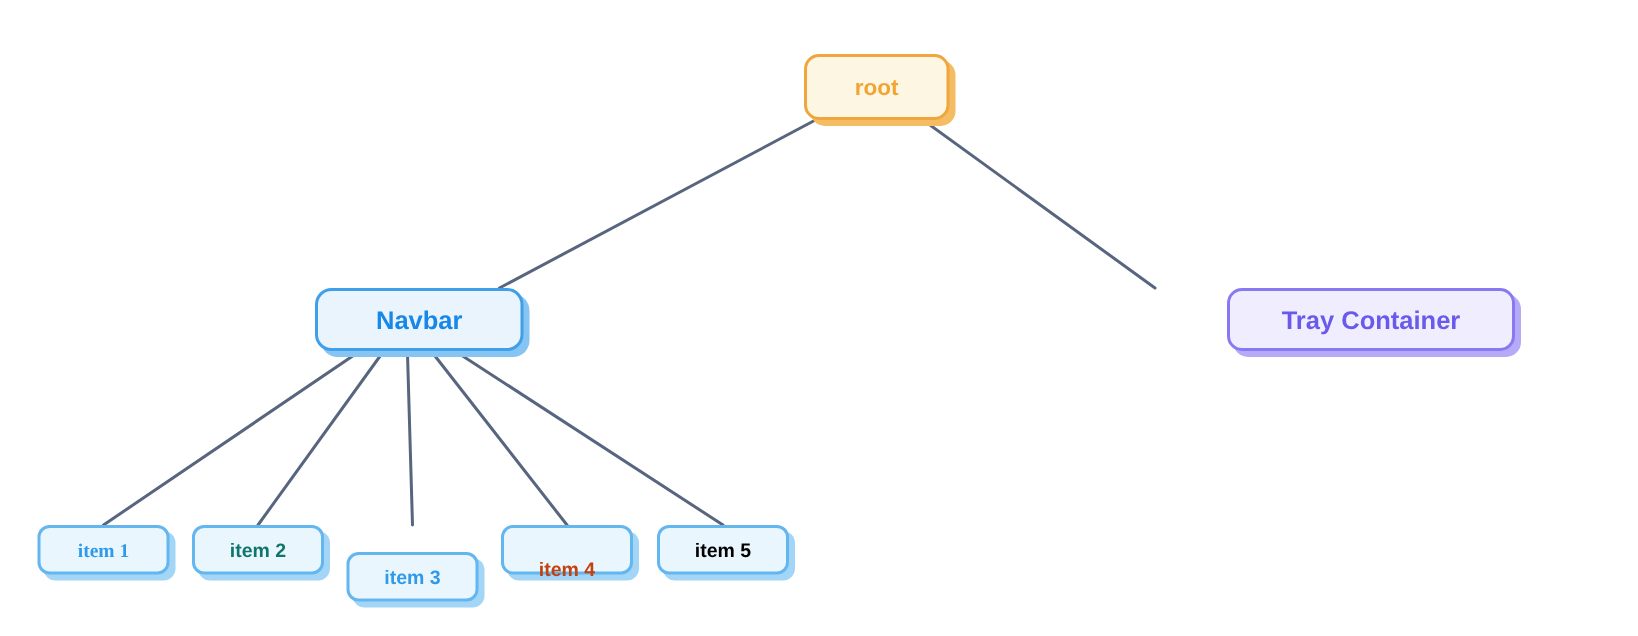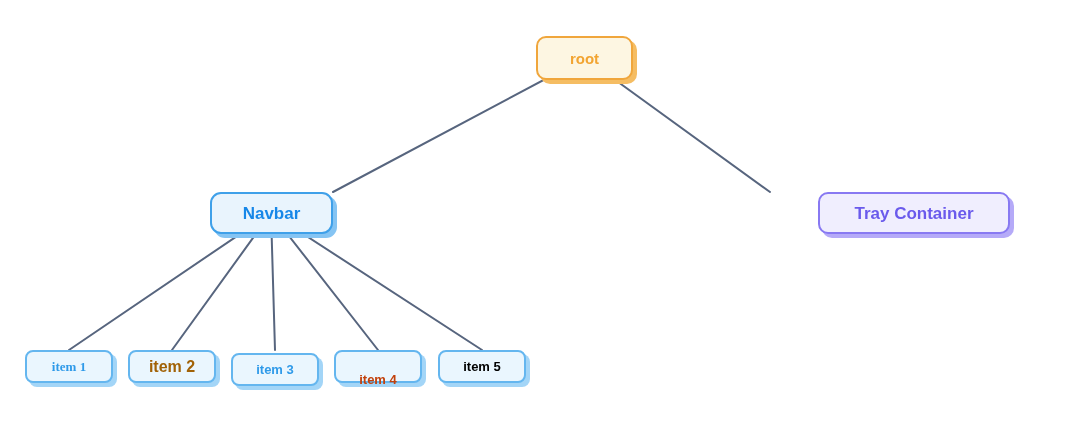--- a/index.html
+++ b/index.html
@@ -50,33 +50,33 @@
       <line x1="585" y1="58" x2="770" y2="192" stroke="#57657e" stroke-width="2" stroke-linecap="round"></line>
       <line x1="271" y1="213" x2="69" y2="350" stroke="#57657e" stroke-width="2" stroke-linecap="round"></line>
       <line x1="271" y1="213" x2="172" y2="350" stroke="#57657e" stroke-width="2" stroke-linecap="round"></line>
       <line x1="271" y1="213" x2="275" y2="350" stroke="#57657e" stroke-width="2" stroke-linecap="round"></line>
       <line x1="271" y1="213" x2="378" y2="350" stroke="#57657e" stroke-width="2" stroke-linecap="round"></line>
       <line x1="271" y1="213" x2="482" y2="350" stroke="#57657e" stroke-width="2" stroke-linecap="round"></line>
     </svg>
 <div class="node" style="left: 536px; top: 36px; width: 97px; height: 44px; border-radius: 10px; background: rgb(253, 246, 226); border-color: rgb(240, 166, 60); box-shadow: rgb(245, 189, 99) 4px 4px 0px;">
       <span class="node-label" style="font-size: 15px; color: rgb(242, 164, 49);">root</span>
     </div>
-    <div class="node" style="left: 210px; top: 192px; width: 123px; height: 42px; border-radius: 11px; background: rgb(233, 244, 253); border-color: rgb(63, 160, 233); box-shadow: rgb(133, 196, 243) 4px 4px 0px;">
+    <div class="node" style="left: 210px; top: 192px; width: 139px; height: 42px; border-radius: 11px; background: rgb(233, 244, 253); border-color: rgb(63, 160, 233); box-shadow: rgb(133, 196, 243) 4px 4px 0px;">
       <span class="node-label" style="font-size: 17px; color: rgb(23, 135, 232);">Navbar</span>
     </div>
     <div class="node" style="left: 770px; top: 192px; width: 192px; height: 42px; border-radius: 10px; background: rgb(240, 238, 254); border-color: rgb(136, 121, 242); box-shadow: rgb(181, 170, 248) 4px 4px 0px; margin-left: 48px;">
       <span class="node-label" style="font-size: 17px; color: rgb(106, 90, 236);">Tray Container</span>
     </div>
     <div class="node" style="left: 25px; top: 350px; width: 88px; height: 33px; border-radius: 8px; background: rgb(234, 246, 254); border-color: rgb(100, 182, 239); box-shadow: rgb(163, 213, 247) 4px 4px 0px; font-family: Liberation Serif, serif;">
       <span class="node-label" style="font-size: 13px; color: rgb(47, 154, 233);">item 1</span>
     </div>
     <div class="node" style="left: 128px; top: 350px; width: 88px; height: 33px; border-radius: 8px; background: rgb(234, 246, 254); border-color: rgb(100, 182, 239); box-shadow: rgb(163, 213, 247) 4px 4px 0px;">
-      <span class="node-label" style="font-size: 16px; color: #a16207;">item 2</span>
+      <span class="node-label" style="font-size: 13px; color: #0f766e;">item 2</span>
     </div>
-    <div class="node" style="left: 231px; top: 353px; width: 88px; height: 33px; border-radius: 8px; background: rgb(234, 246, 254); border-color: rgb(100, 182, 239); box-shadow: rgb(163, 213, 247) 4px 4px 0px;">
+    <div class="node" style="left: 231px; top: 368px; width: 88px; height: 33px; border-radius: 8px; background: rgb(234, 246, 254); border-color: rgb(100, 182, 239); box-shadow: rgb(163, 213, 247) 4px 4px 0px;">
       <span class="node-label" style="font-size: 13px; color: rgb(47, 154, 233);">item 3</span>
     </div>
     <div class="node" style="left: 334px; top: 350px; width: 88px; height: 33px; border-radius: 8px; background: rgb(234, 246, 254); border-color: rgb(100, 182, 239); box-shadow: rgb(163, 213, 247) 4px 4px 0px;">
       <span class="node-label" style="font-size: 13px; color: #c2410c; margin-top: 25px;">item 4</span>
     </div>
     <div class="node" style="left: 438px; top: 350px; width: 88px; height: 33px; border-radius: 8px; background: rgb(234, 246, 254); border-color: rgb(100, 182, 239); box-shadow: rgb(163, 213, 247) 4px 4px 0px;">
       <span class="node-label" style="font-size: 13px; color: #000000;">item 5</span>
     </div>
   </div>
 

